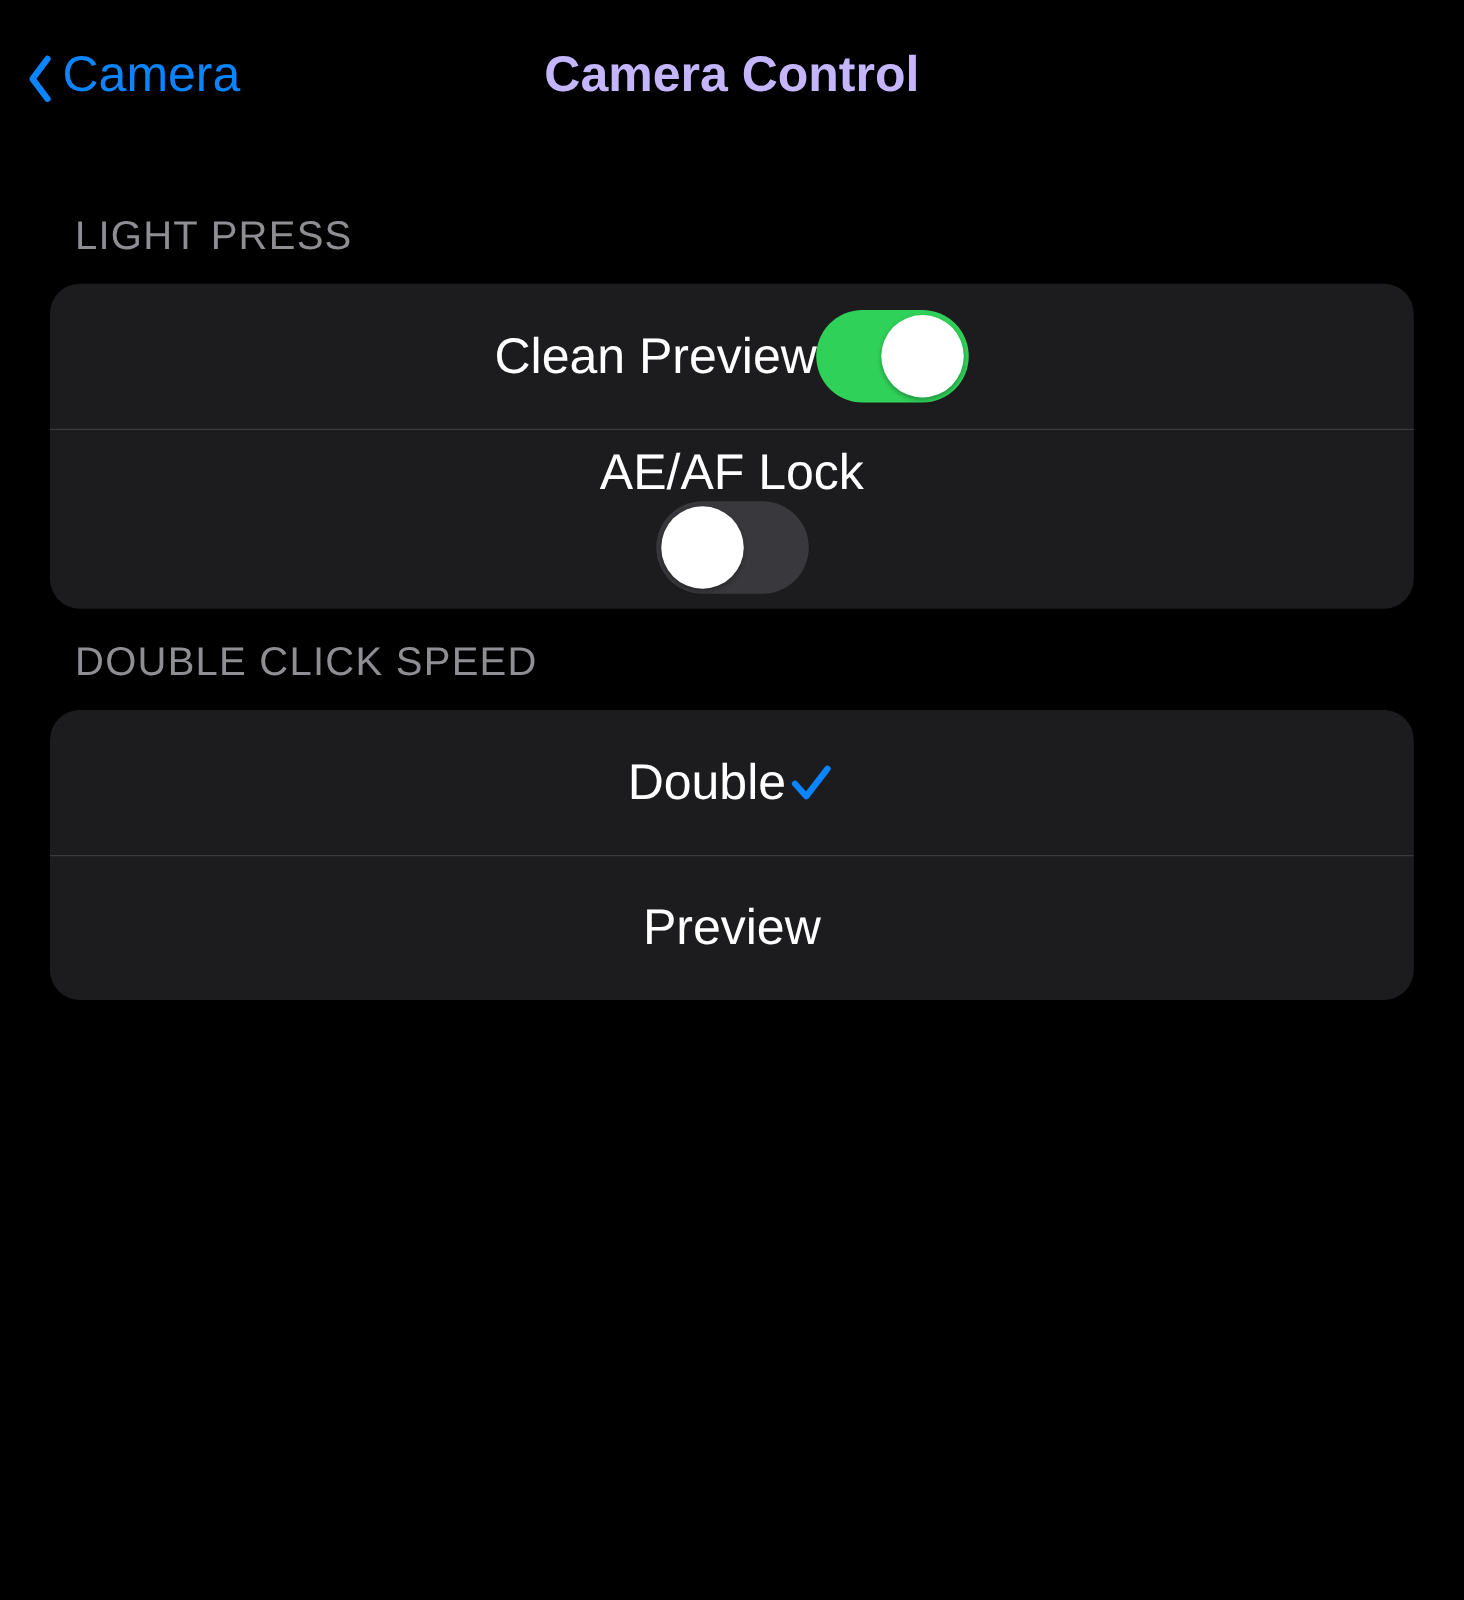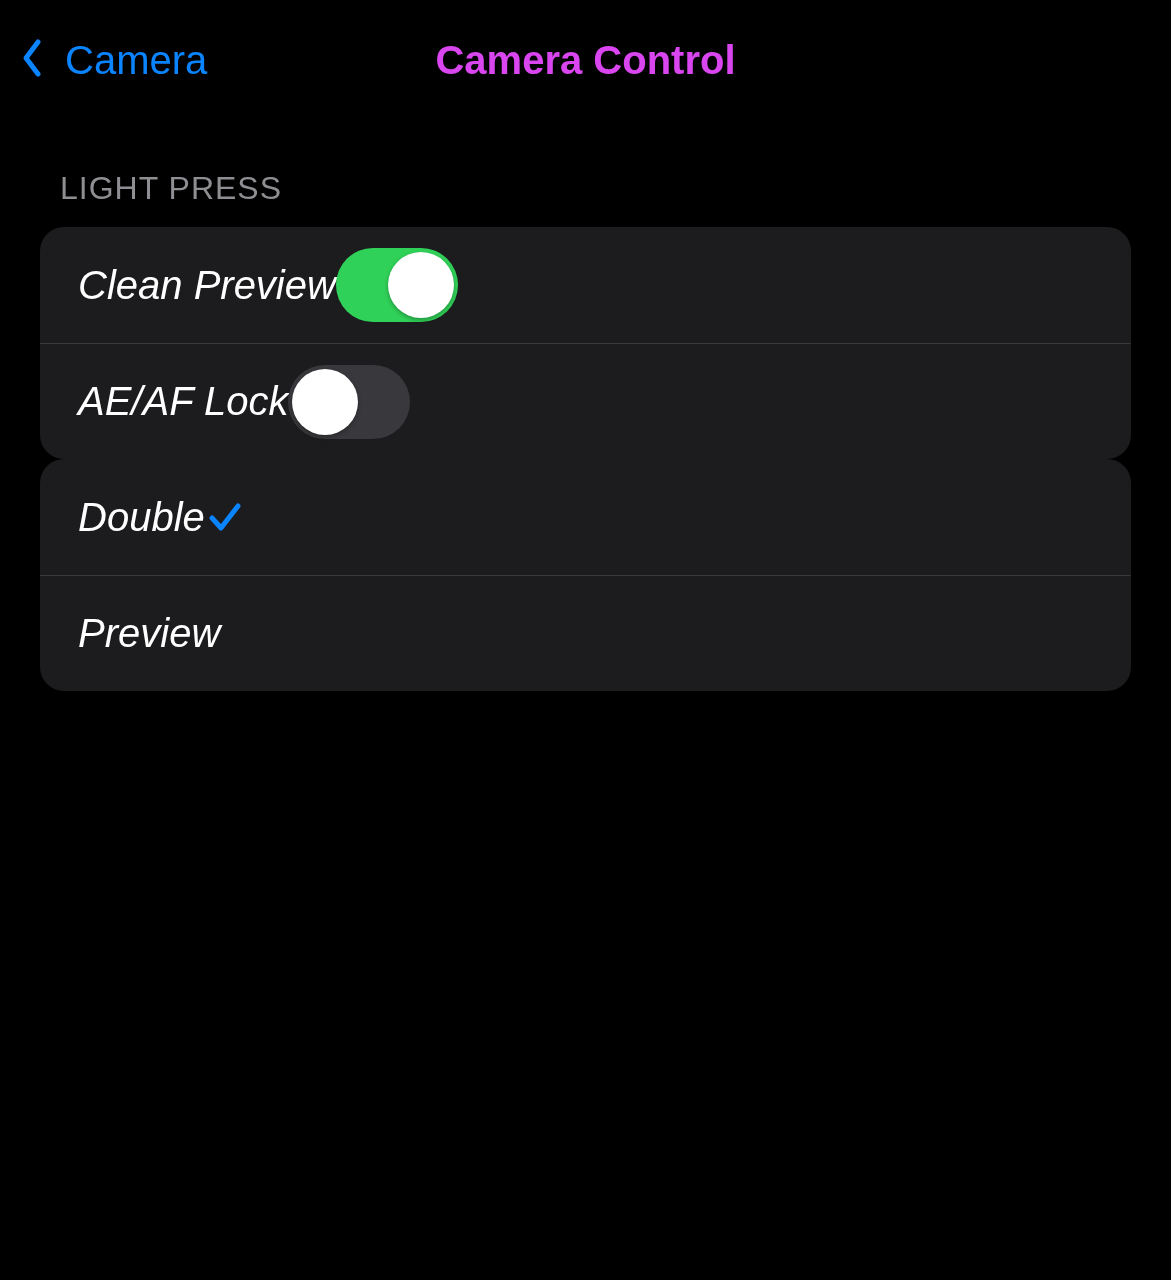--- a/index.html
+++ b/index.html
@@ -17,45 +17,45 @@
     }
     .nav-bar {
       display: flex;
       align-items: center;
       height: 120px;
       position: relative;
       padding: 0 20px;
     }
     .back-button {
       display: flex;
-      align-items: flex-start;
+      align-items: flex-end;
       color: #0a84ff;
       font-size: 40px;
       font-weight: 400;
       cursor: pointer;
-      gap: 21px;
+      gap: 6px;
     }
     .back-chevron {
       width: 24px;
       height: 40px;
       display: inline-flex;
       align-items: center;
       justify-content: center;
     }
     .back-chevron svg {
       width: 24px;
       height: 40px;
     }
     .page-title {
       position: absolute;
       left: 50%;
       transform: translateX(-50%);
       font-size: 40px;
       font-weight: 600;
-      color: #d946ef;
+      color: #c4b5fd;
     }
     .content {
       padding: 0 40px;
     }
     .section-header {
       text-transform: uppercase;
       color: #8e8e93;
       font-size: 32px;
       font-weight: 400;
       padding: 50px 20px 20px 20px;
@@ -69,28 +69,28 @@
       line-height: 1.4;
     }
     .list-group {
       background: #1c1c1e;
       border-radius: 24px;
       overflow: hidden;
     }
     .list-row {
       display: flex;
       align-items: center;
-      justify-content: flex-start;
+      justify-content: center;
       min-height: 116px;
       padding: 12px 38px;
       cursor: pointer;
-      font-style: italic;
     }
     .list-row + .list-row {
       border-top: 1px solid #3a3a3c;
+      flex-direction: column;
     }
     .row-label {
       font-size: 40px;
       font-weight: 400;
       color: #fff;
     }
     .toggle {
       position: relative;
       width: 122px;
       height: 74px;
@@ -160,20 +160,21 @@
     </div>
     <div class="list-row">
       <span class="row-label">AE/AF Lock</span>
       <div class="toggle off">
         <div class="toggle-knob"></div>
       </div>
     </div>
   </div>
 
 
+  <div class="section-header" style="padding-top:24px;">DOUBLE CLICK SPEED</div>
 
   <div class="list-group">
     <div class="list-row">
       <span class="row-label">Double</span>
       <span class="checkmark">
         <svg viewBox="0 0 38 38" fill="none">
           <path d="M6 20 L15 30 L32 8" stroke="#0a84ff" stroke-width="5" stroke-linecap="round" stroke-linejoin="round"></path>
         </svg>
       </span>
     </div>

